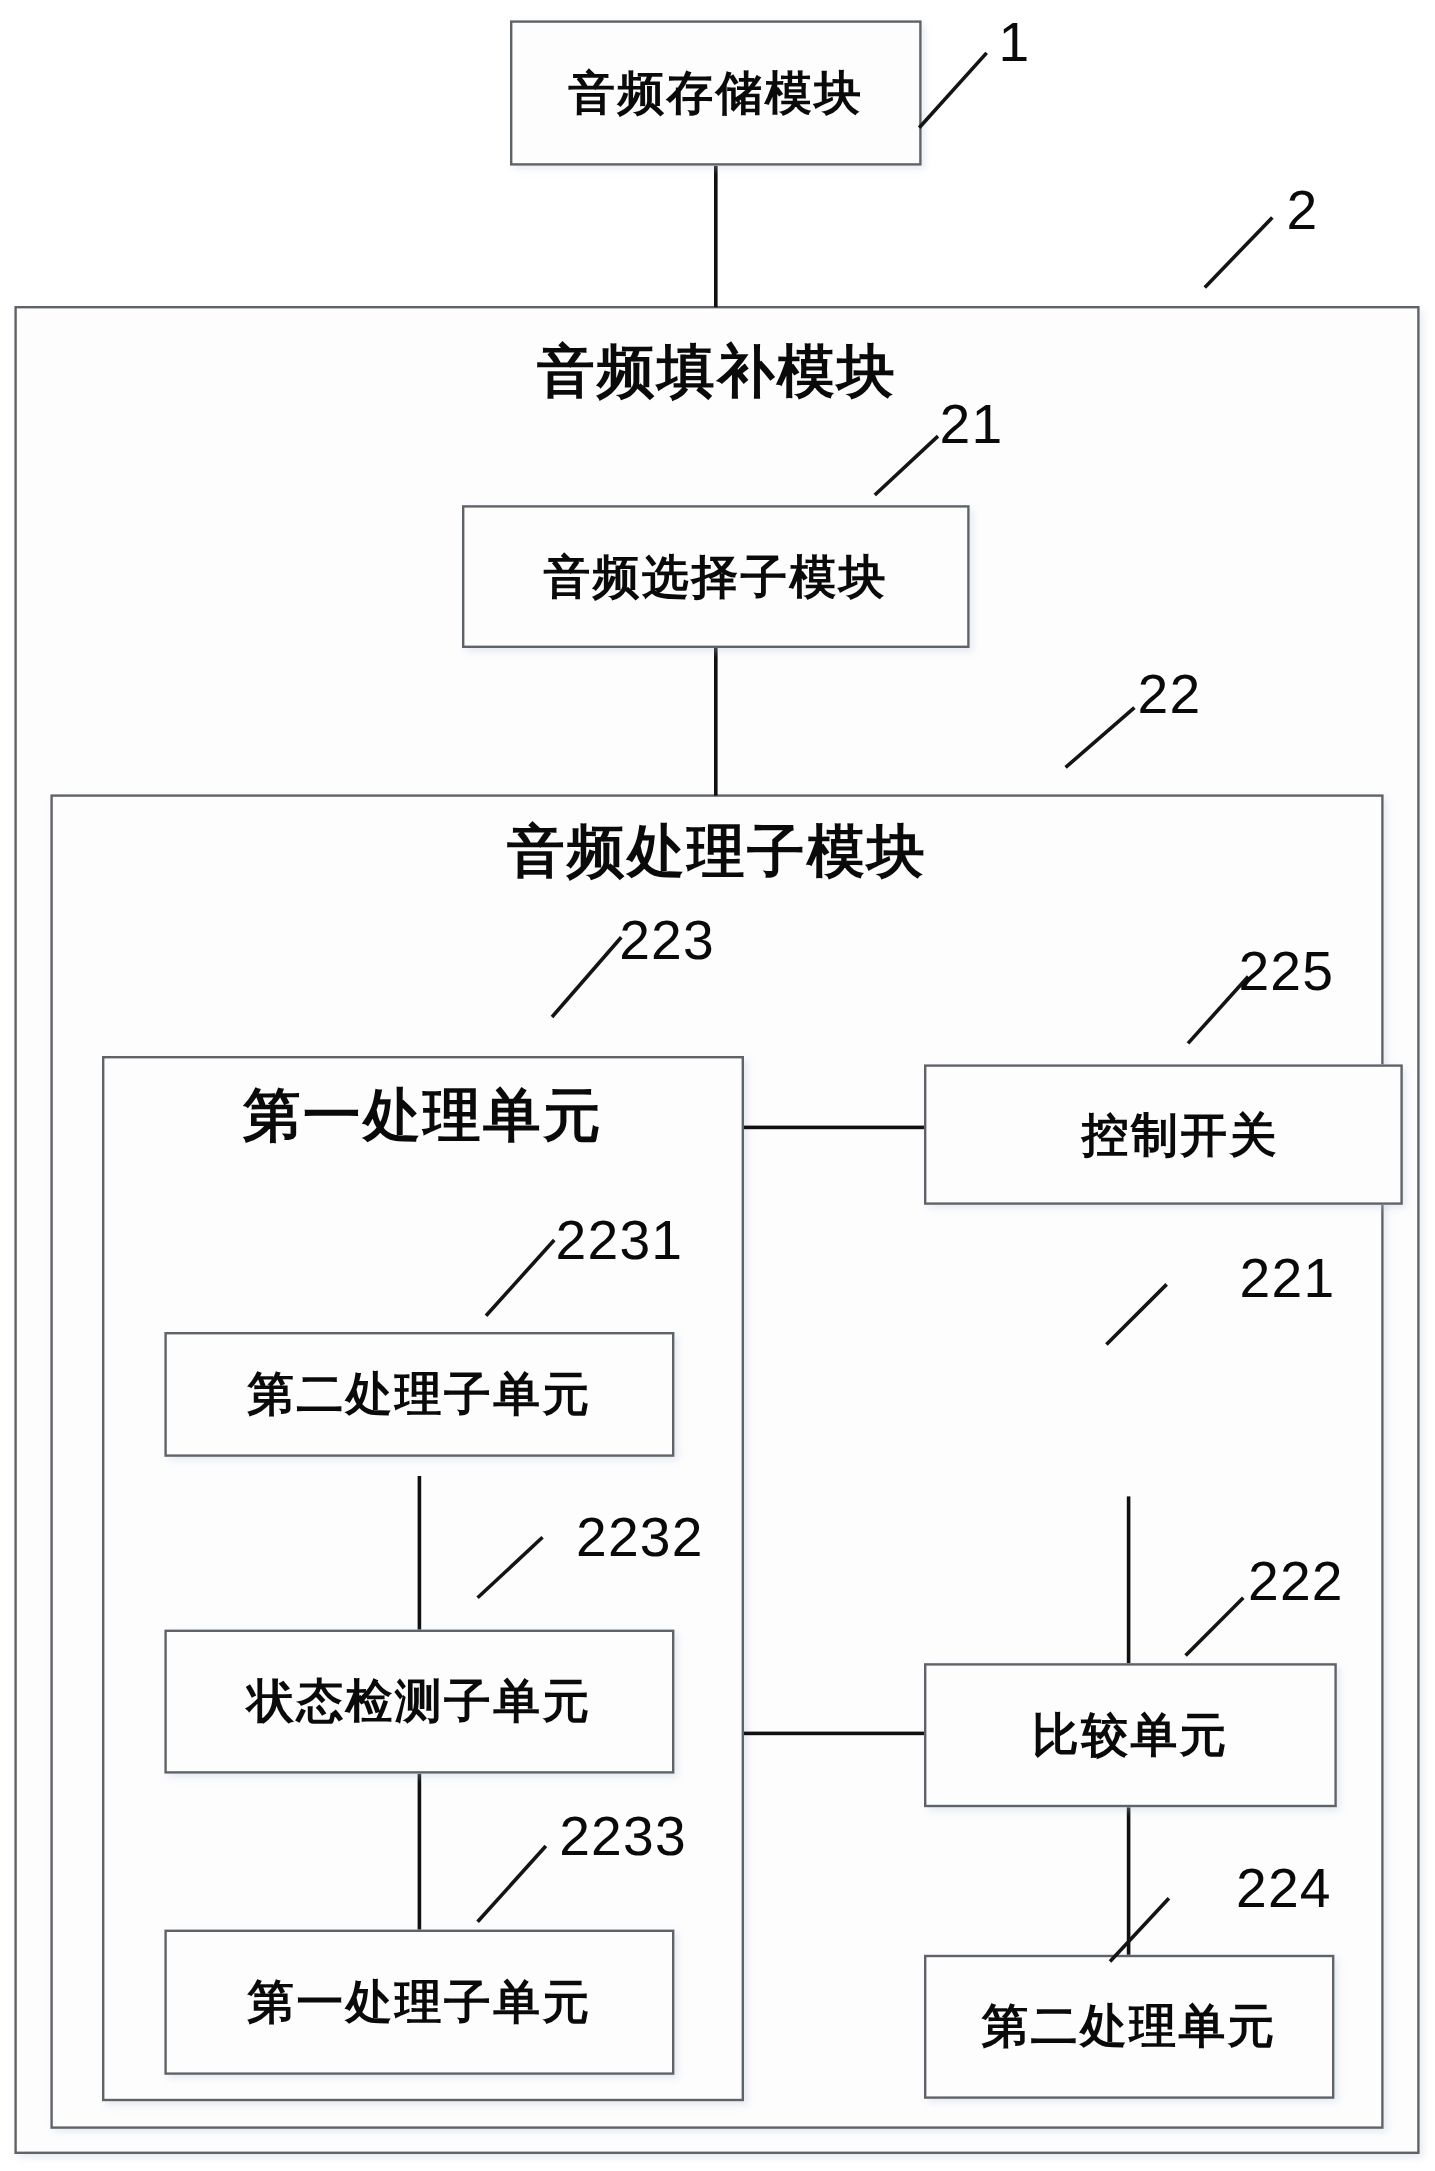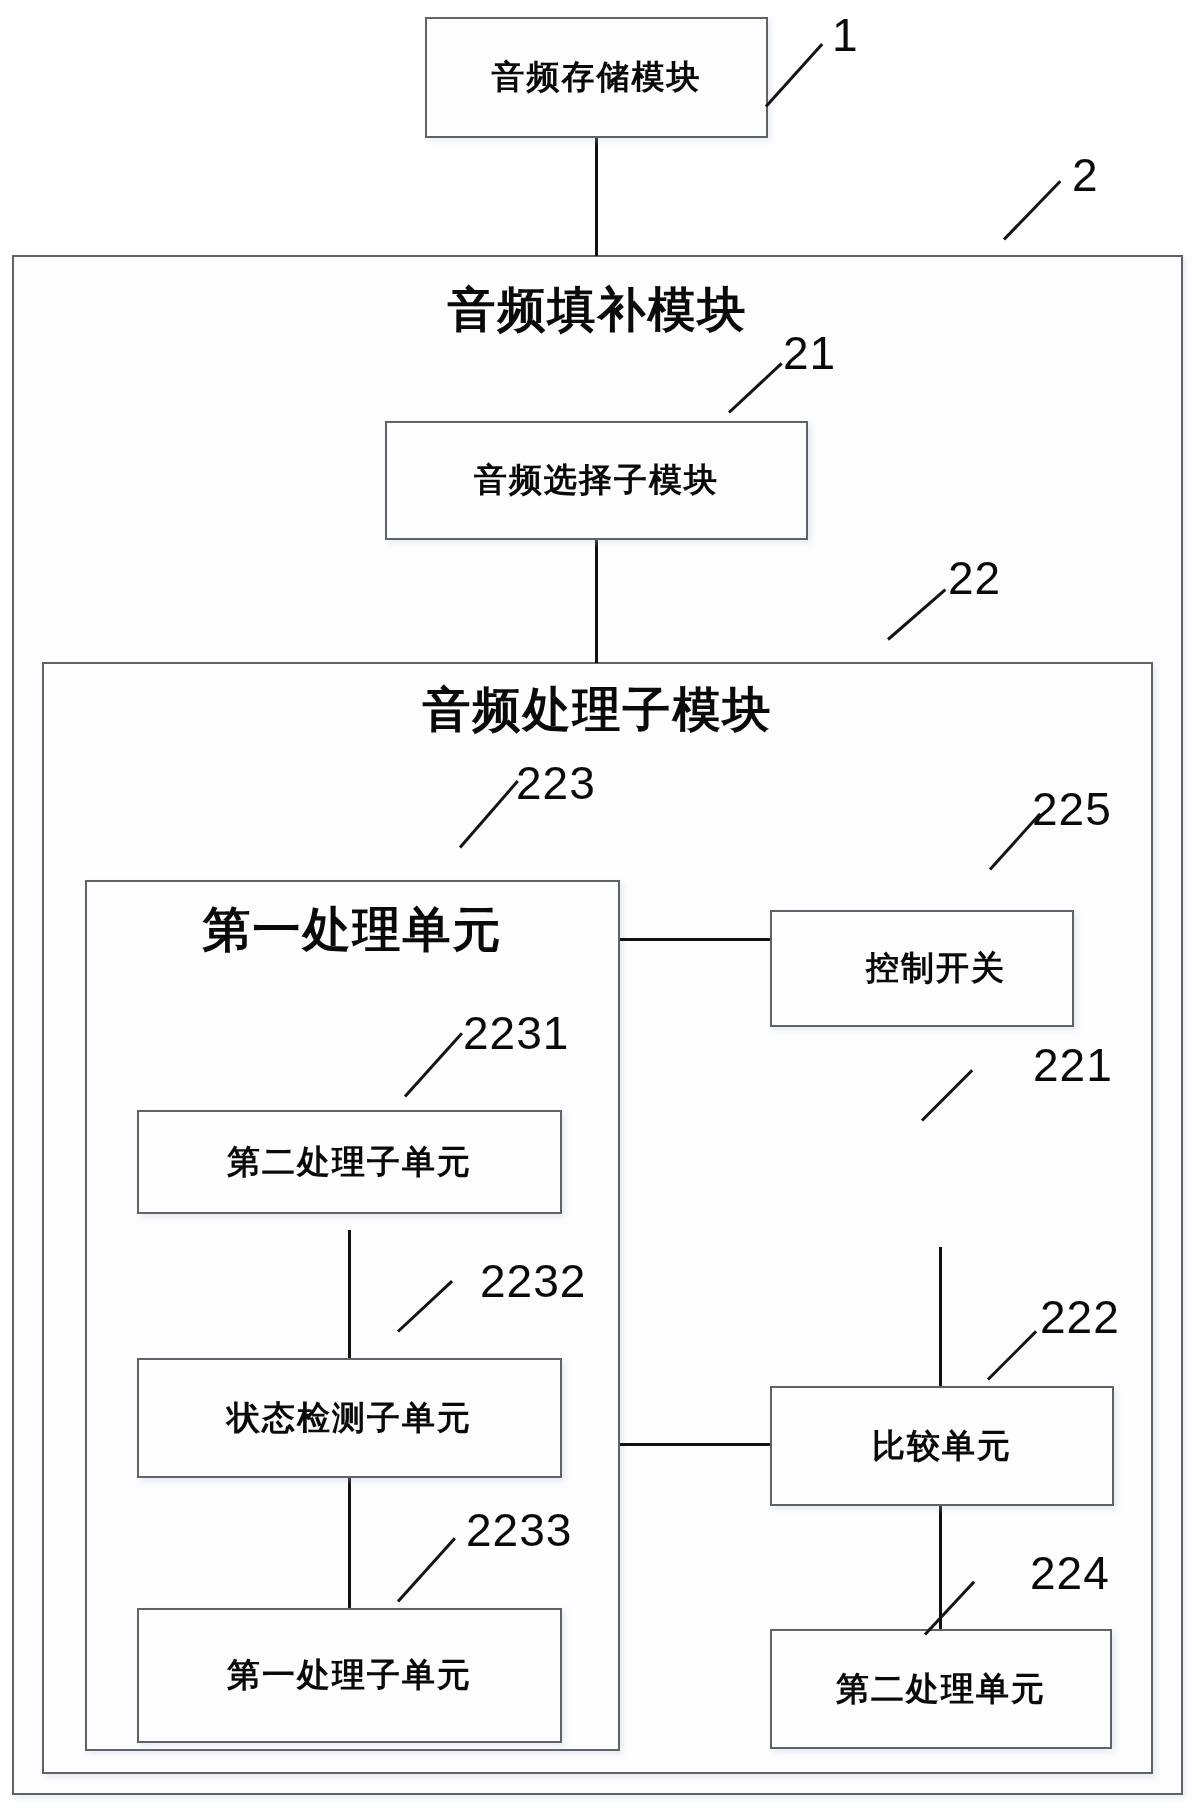--- a/index.html
+++ b/index.html
@@ -26,21 +26,21 @@
     letter-spacing:2px;
     white-space:nowrap;
   }
   .node{
     position:absolute;
     border:2px solid #5f6368;
     background:#fdfdfe;
     box-shadow:3px 3px 6px rgba(185,200,220,0.35);
     box-sizing:border-box;
     display:flex;align-items:center;justify-content:center;
-    font-size:33px;font-weight:600;letter-spacing:2px;
+    font-size:39px;font-weight:600;letter-spacing:2px;
     white-space:nowrap;
   }
   .connector{
     position:absolute;
     background:#101010;
   }
   .leader{
     position:absolute;
     height:3px;background:#141414;
     transform-origin:0 50%;
@@ -73,30 +73,30 @@
   <div class="connector" style="left:620px;top:1443px;width:150px;height:3px;"></div>
   <div class="connector" style="left:348px;top:1230px;width:3px;height:129px;"></div>
   <div class="connector" style="left:348px;top:1478px;width:3px;height:131px;"></div>
   <div class="connector" style="left:939px;top:1247px;width:3px;height:140px;"></div>
   <div class="connector" style="left:939px;top:1506px;width:3px;height:124px;"></div>
 
   <div class="node" style="left:425px;top:17px;width:343px;height:121px;">音频存储模块</div>
 
   <div class="node" style="left:385px;top:421px;width:423px;height:119px;">音频选择子模块</div>
 
-  <div class="node" style="left:770px;top:910px;width:304px;height:117px;padding-left:28px;">控制开关</div>
+  <div class="node" style="left:770px;top:887px;width:399px;height:117px;padding-left:28px;">控制开关</div>
 
   <div class="node" style="left:137px;top:1110px;width:425px;height:104px;">第二处理子单元</div>
 
 
   <div class="node" style="left:137px;top:1358px;width:425px;height:120px;">状态检测子单元</div>
 
   <div class="node" style="left:770px;top:1386px;width:344px;height:120px;">比较单元</div>
 
-  <div class="node" style="left:137px;top:1608px;width:425px;height:135px;">第一处理子单元</div>
+  <div class="node" style="left:137px;top:1608px;width:425px;height:121px;">第一处理子单元</div>
 
   <div class="node" style="left:770px;top:1629px;width:342px;height:120px;">第二处理单元</div>
 
   <div class="leader" style="left:766px;top:105px;width:84px;transform:rotate(-48deg);"></div>
   <div class="leader" style="left:1004px;top:238px;width:81px;transform:rotate(-46deg);"></div>
   <div class="leader" style="left:729px;top:411px;width:72px;transform:rotate(-43deg);"></div>
   <div class="leader" style="left:888px;top:638px;width:76px;transform:rotate(-41deg);"></div>
   <div class="leader" style="left:460px;top:846px;width:88px;transform:rotate(-49deg);"></div>
   <div class="leader" style="left:990px;top:868px;width:75px;transform:rotate(-48deg);"></div>
   <div class="leader" style="left:405px;top:1095px;width:85px;transform:rotate(-48deg);"></div>

